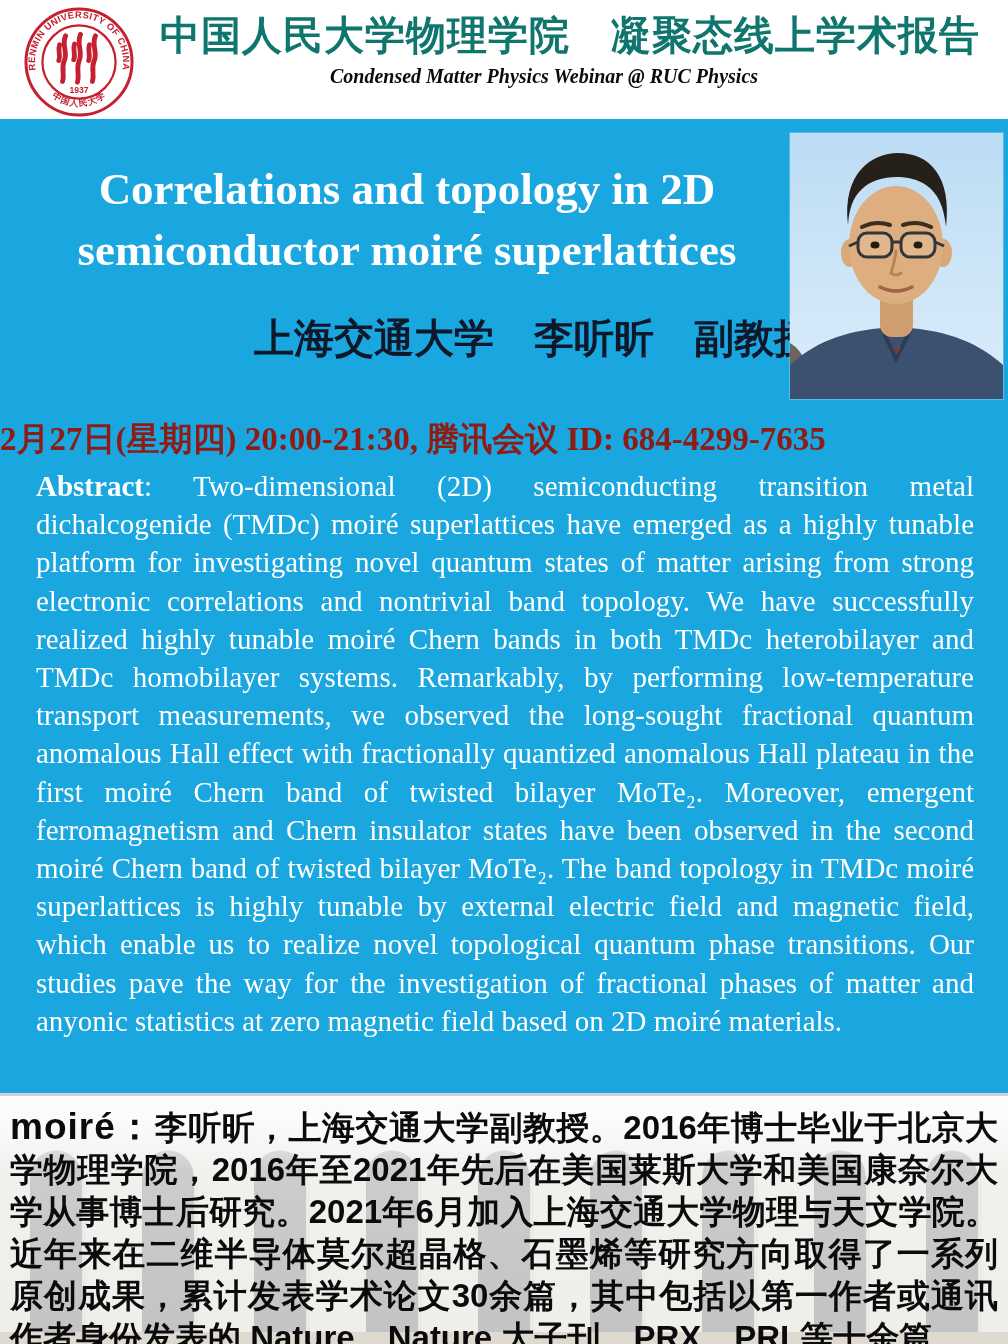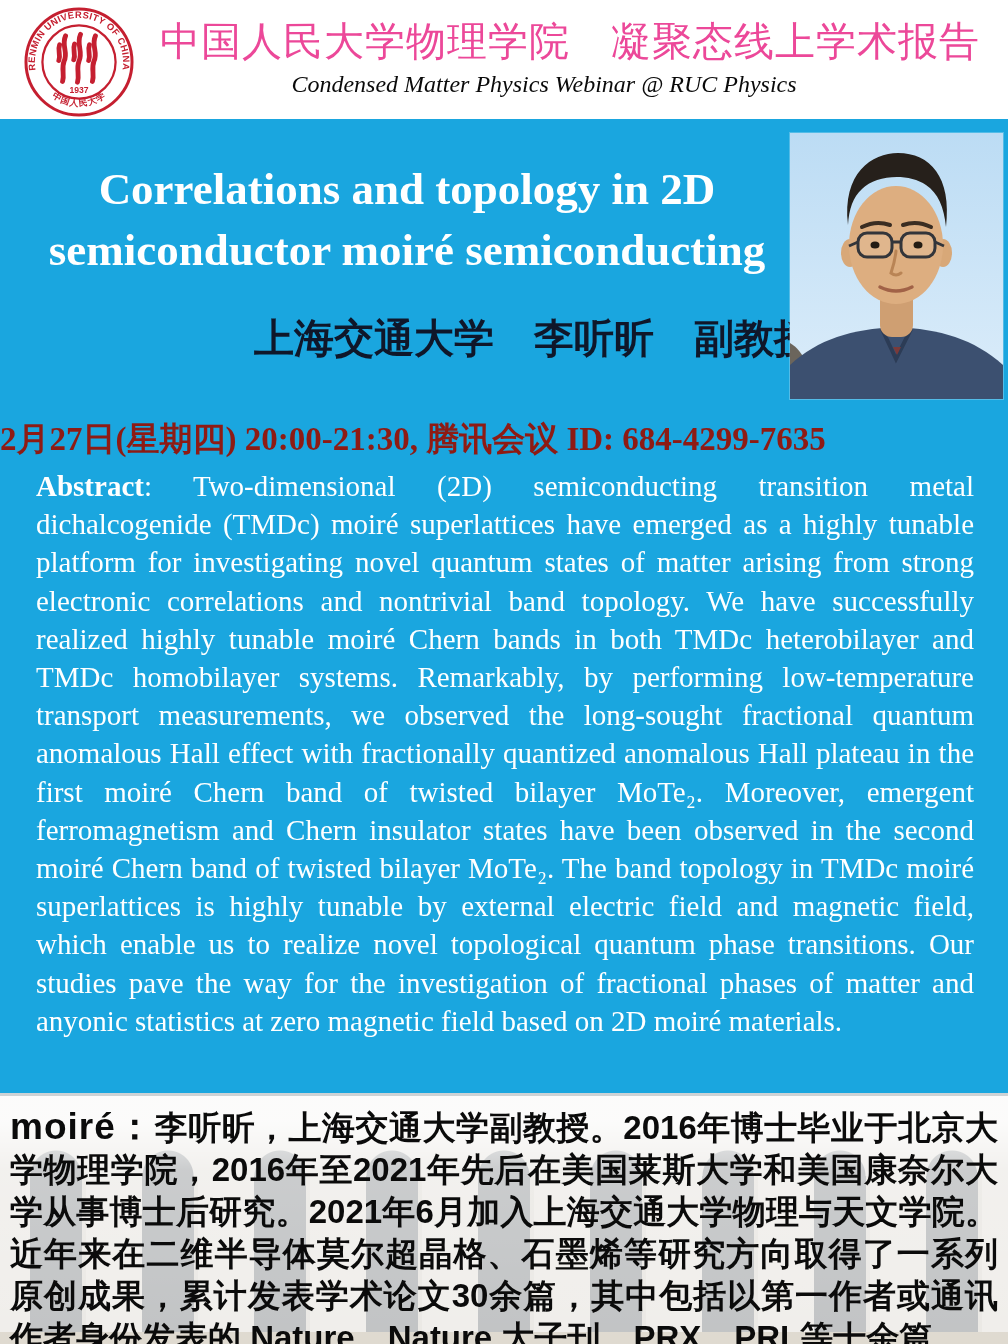--- a/index.html
+++ b/index.html
@@ -14,29 +14,29 @@
   .header {
     position:relative; width:1008px; height:119px; background:#ffffff;
   }
   .logo-wrap { position:absolute; left:4px; top:6px; width:150px; height:112px; }
   .logo-wrap svg { width:150px; height:112px; overflow:visible; }
   .header-titles {
     position:absolute; left:160px; top:0; width:768px; height:119px;
     text-align:center;
   }
   .header-cn {
-    padding-top:14px;
+    padding-top:8px;
     font-family:"Liberation Sans","DejaVu Sans",sans-serif;
-    font-weight:normal; font-size:40px; color:#ec4899; letter-spacing:1px;
+    font-weight:bold; font-size:40px; color:#0f766e; letter-spacing:1px;
     white-space:nowrap;
   }
   .header-en {
     margin-top:2px;
     font-family:"Liberation Serif","DejaVu Serif",serif;
-    font-weight:normal; font-style:italic; font-size:24px; color:#0a0a0a;
+    font-weight:bold; font-style:italic; font-size:20px; color:#0a0a0a;
     white-space:nowrap;
   }
 
   
   .main {
     position:relative; width:1008px; height:974px; background:#1aa6df;padding-left:36px;
   }
   .talk-title {
     position:absolute; left:0; top:40px; width:814px; text-align:center;
     color:#ffffff; font-weight:bold; font-size:45px; line-height:61px;
@@ -129,21 +129,21 @@
     <div class="header-titles">
       <div class="header-cn">中国人民大学物理学院　凝聚态线上学术报告</div>
       <div class="header-en">Condensed Matter Physics Webinar @ RUC Physics</div>
     </div>
   </div>
 
   <div class="main">
 
     <div class="talk-title">
       <div>Correlations and topology in 2D</div>
-      <div>semiconductor moiré semiconducting</div>
+      <div>semiconductor moiré superlattices</div>
     </div>
 
     <div class="speaker">上海交通大学　李听昕　副教授</div>
 
     <div class="photo">
       <svg viewBox="0 0 213 266">
         <defs>
           <linearGradient id="sky" x1="0" y1="0" x2="0" y2="1">
             <stop offset="0" stop-color="#bcdcf4"></stop>
             <stop offset="1" stop-color="#dcedfa"></stop>

